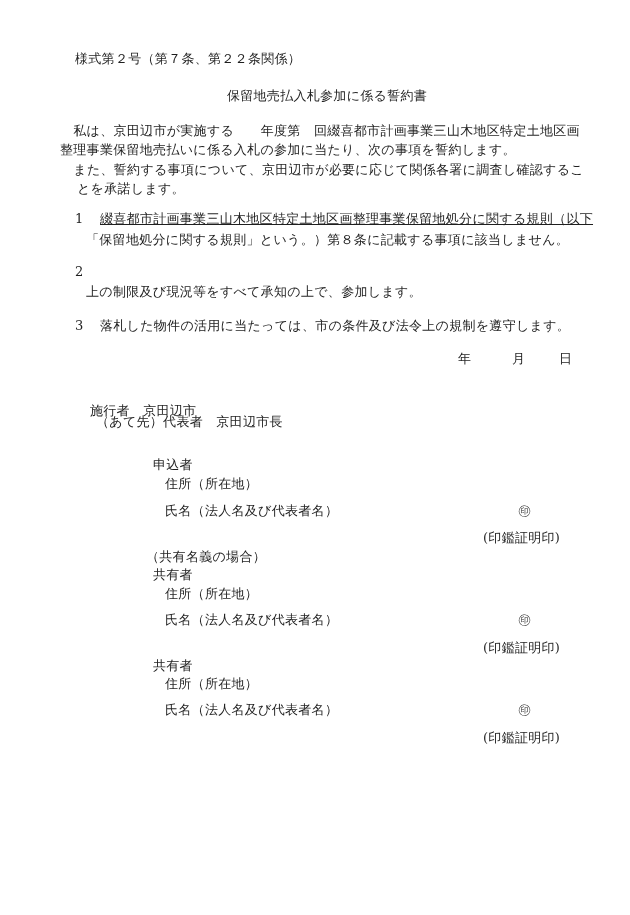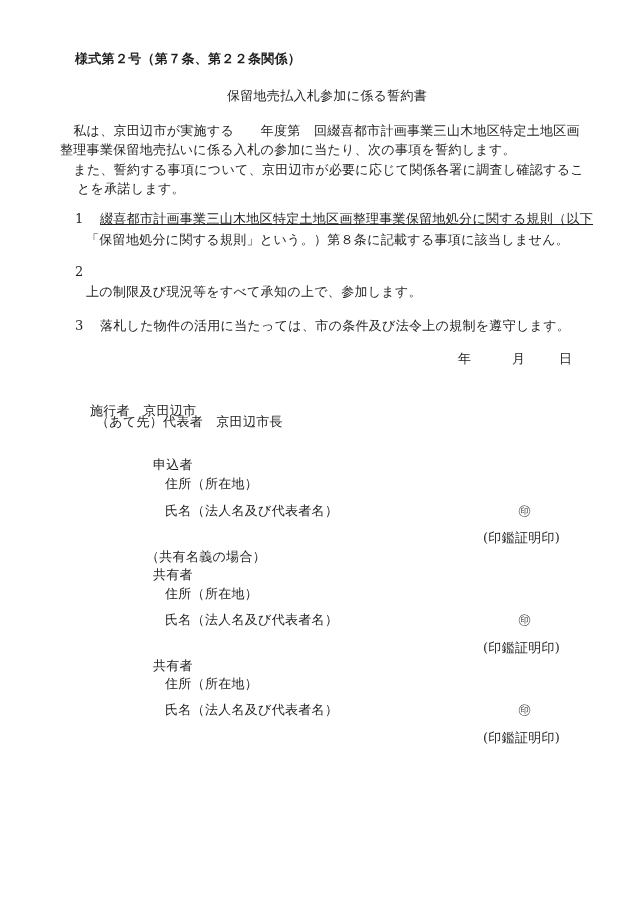--- a/index.html
+++ b/index.html
@@ -32,21 +32,21 @@
   }
   .seal {
     font-size: 13px;
   }
 </style>
 </head>
 <body>
 
 <div class="page">
 
-  <div class="line" style="left:75px; top:52px;font-weight:bold;">様式第２号（第７条、第２２条関係）</div>
+  <div class="line" style="left:75px; top:52px;">様式第２号（第７条、第２２条関係）</div>
   <div class="line title-line" style="top:89px;">保留地売払入札参加に係る誓約書</div>
 
   <div class="line" style="left:60px; top:124px;">　私は、京田辺市が実施する　　年度第　回綴喜都市計画事業三山木地区特定土地区画</div>
   <div class="line" style="left:60px; top:143px;">整理事業保留地売払いに係る入札の参加に当たり、次の事項を誓約します。</div>
   <div class="line" style="left:60px; top:163px;">　また、誓約する事項について、京田辺市が必要に応じて関係各署に調査し確認するこ</div>
   <div class="line" style="left:77px; top:182px;">とを承諾します。</div>
 
   <div class="line" style="left:75px; top:212px;">1</div>
   <div class="line" style="left:100px; top:212px;text-decoration:underline;">綴喜都市計画事業三山木地区特定土地区画整理事業保留地処分に関する規則（以下</div>
   <div class="line" style="left:86px; top:233px;">「保留地処分に関する規則」という。）第８条に記載する事項に該当しません。</div>

